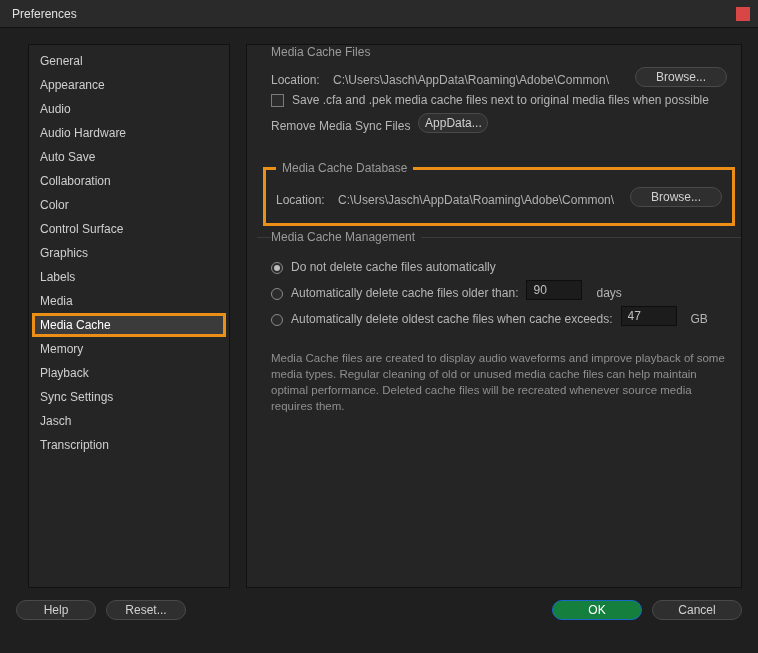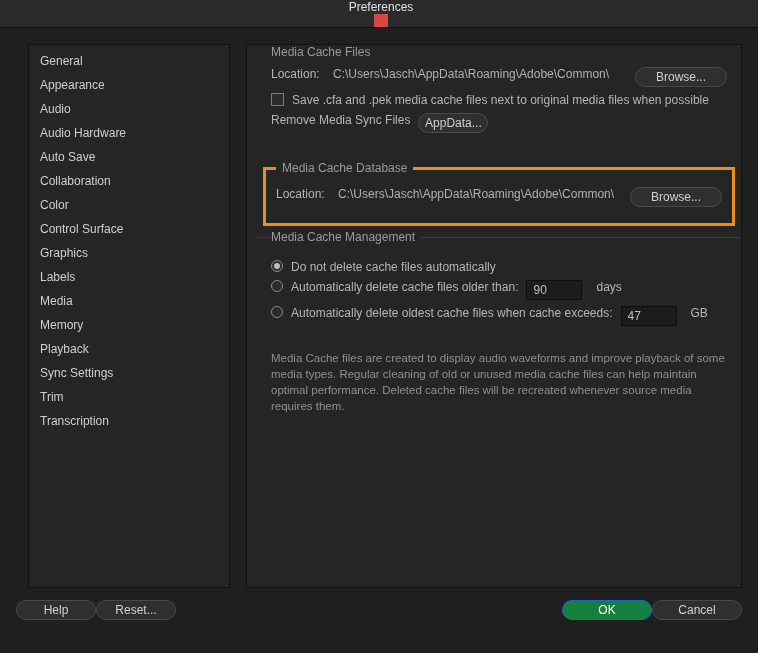--- a/index.html
+++ b/index.html
@@ -17,21 +17,20 @@
     .titlebar {
       height: 28px;
       background: #2a2a2a;
       display: flex;
       align-items: center;
       justify-content: space-between;
       padding: 0 8px 0 12px;
       font-size: 12px;
       color: #e0e0e0;
       border-bottom: 1px solid #111;
-      flex-direction: column;
     }
     .close-btn {
       width: 14px;
       height: 14px;
       background: #d84646;
       border: none;
     }
     .main-area {
       display: flex;
       padding: 16px 16px 8px 16px;
@@ -78,21 +77,21 @@
     legend {
       font-size: 12px;
       color: #9a9a9a;
       padding: 0 6px 0 0;
     }
     fieldset.highlighted legend {
       padding: 0 6px;
     }
     .row {
       display: flex;
-      align-items: flex-start;
+      align-items: flex-end;
       gap: 8px;
       font-size: 12px;
       color: #b5b5b5;
       margin: 6px 0;
     }
     .label-fixed {
       min-width: 54px;
     }
     .path-text {
       color: #b0b0b0;
@@ -153,20 +152,21 @@
     .desc {
       font-size: 11.5px;
       color: #8f8f8f;
       line-height: 1.4;
       padding: 4px 14px 0 14px;
     }
     .footer {
       display: flex;
       align-items: center;
       padding: 4px 16px 14px 16px;
+      gap: 10px;
     }
     .footer .spacer {
       flex: 1;
     }
     .wide-row-end {
       margin-left: auto;
     }
     .first-fieldset {
       border-top: none;
       padding-top: 2px;
@@ -186,24 +186,25 @@
     <div class="sidebar-item"><span>Appearance</span></div>
     <div class="sidebar-item"><span>Audio</span></div>
     <div class="sidebar-item"><span>Audio Hardware</span></div>
     <div class="sidebar-item"><span>Auto Save</span></div>
     <div class="sidebar-item"><span>Collaboration</span></div>
     <div class="sidebar-item"><span>Color</span></div>
     <div class="sidebar-item"><span>Control Surface</span></div>
     <div class="sidebar-item"><span>Graphics</span></div>
     <div class="sidebar-item"><span>Labels</span></div>
     <div class="sidebar-item"><span>Media</span></div>
+    <div class="sidebar-item selected"><span>Media Cache</span></div>
     <div class="sidebar-item"><span>Memory</span></div>
     <div class="sidebar-item"><span>Playback</span></div>
     <div class="sidebar-item"><span>Sync Settings</span></div>
-    <div class="sidebar-item"><span>Trim</span></div>
+    <div class="sidebar-item"><span>Jasch</span></div>
     <div class="sidebar-item"><span>Transcription</span></div>
   </div>
 
   <div class="content">
 
     <fieldset class="first-fieldset">
       <legend>Media Cache Files</legend>
       <div class="row">
         <span class="label-fixed">Location:</span>
         <span class="path-text">C:\Users\Jasch\AppData\Roaming\Adobe\Common\</span>

